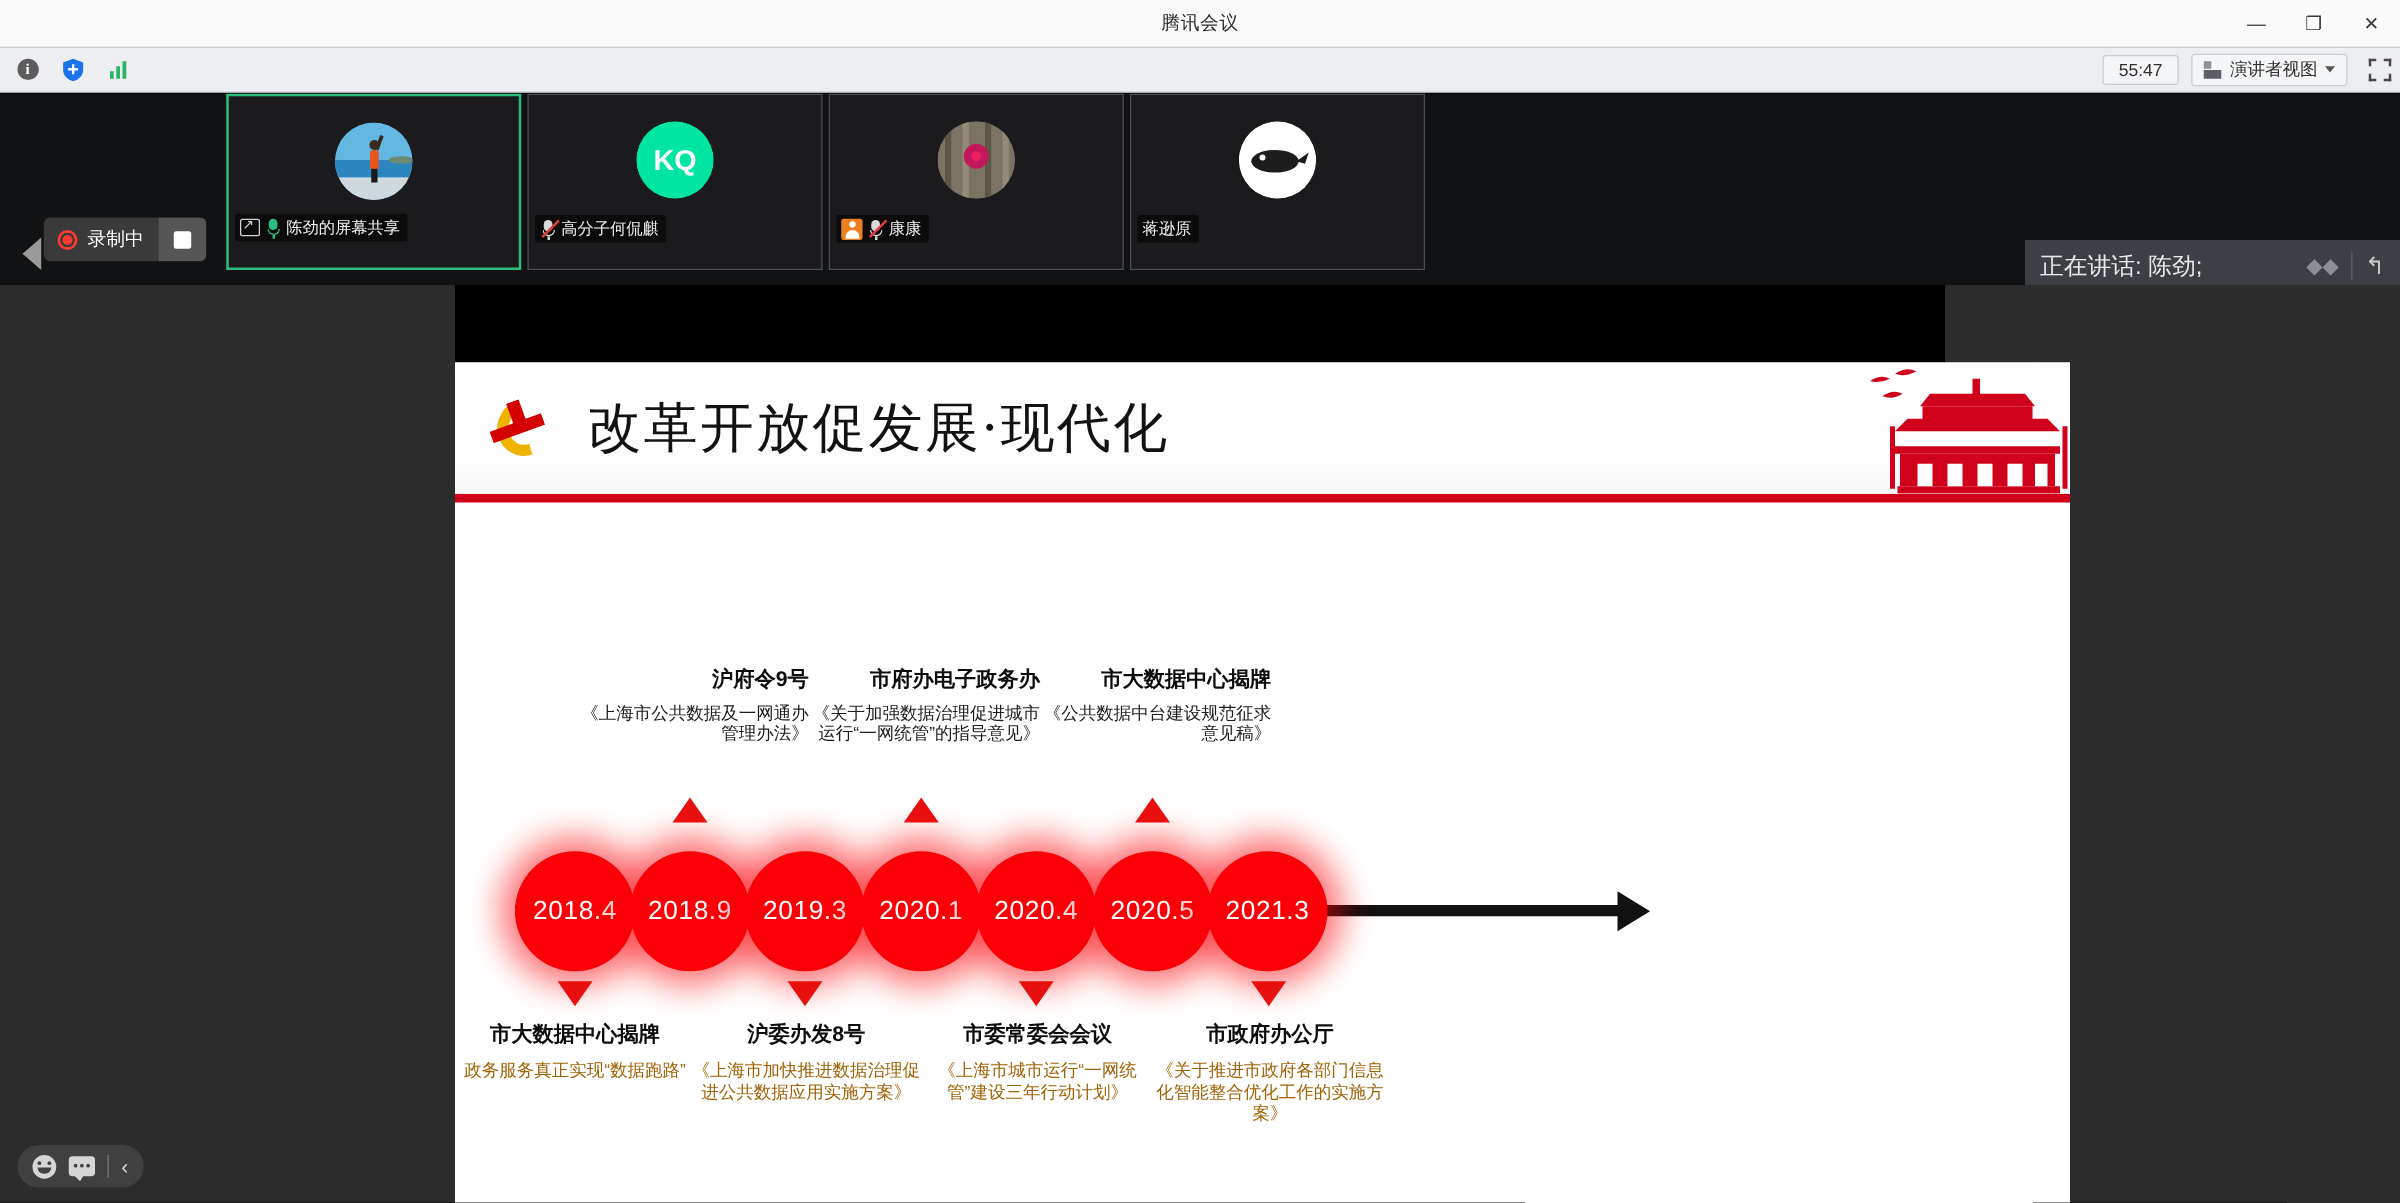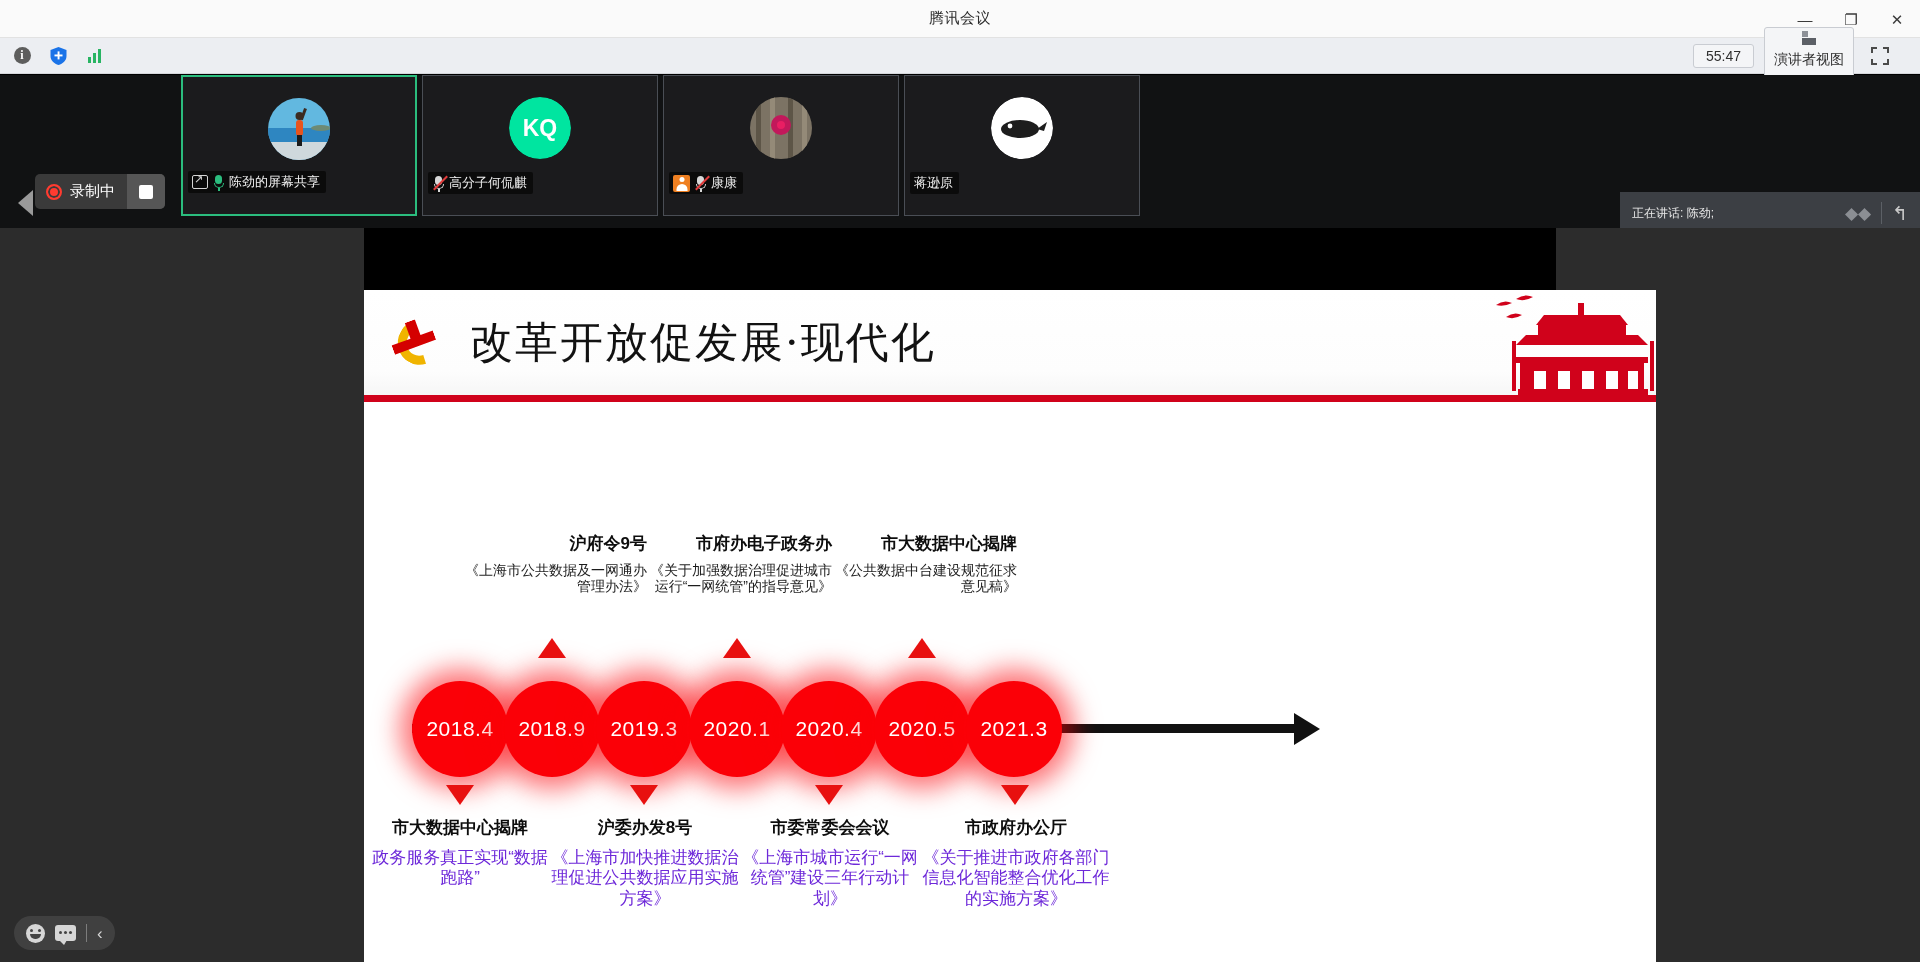--- a/index.html
+++ b/index.html
@@ -45,30 +45,30 @@
     display: flex; align-items: center; justify-content: center;
     font-family: "Liberation Serif", serif;
   }
   .bars { display: flex; align-items: flex-end; gap: 2px; height: 15px; }
   .bars i { width: 3px; background: #28b463; display: block; }
   .bars i:nth-child(1) { height: 6px; }
   .bars i:nth-child(2) { height: 10px; }
   .bars i:nth-child(3) { height: 14px; }
 
   .tb-right {
-    margin-left: auto; display: flex; align-items: center; gap: 10px; padding-right: 24px;
+    margin-left: auto; display: flex; align-items: center; gap: 10px; padding-right: 0;
   }
   .timer {
     border: 1px solid #c9ccd2; background: #f4f5f7; border-radius: 3px;
     padding: 3px 12px; font-size: 14px; color: #2f2f2f; min-width: 60px; text-align: center;
   }
   .view-select {
     border: 1px solid #c9ccd2; background: #f4f5f7; border-radius: 3px;
     padding: 3px 9px; font-size: 14px; color: #2f2f2f;
-    display: flex; align-items: center; gap: 6px; flex-direction: column;
+    display: flex; align-items: center; gap: 6px;
   }
   .view-glyph { position: relative; width: 15px; height: 14px; display: inline-block; }
   .view-glyph::before {
     content: ""; position: absolute; left: 0; top: 0; width: 6px; height: 6px; background: #8d9198;
   }
   .view-glyph::after {
     content: ""; position: absolute; left: 0; top: 7px; width: 14px; height: 7px; background: #5b5f66;
   }
   .caret { border-left: 4px solid transparent; border-right: 4px solid transparent;
            border-top: 5px solid #555; display: inline-block; }
@@ -159,21 +159,21 @@
   .ic-mic.on .base { border-color: #2bbd7e; }
   .ic-mic.muted .slash {
     position: absolute; left: -1px; top: 7px; width: 19px; height: 2px;
     background: #e03b3b; transform: rotate(-45deg); transform-origin: center;
   }
 
   .speak-bar {
     position: absolute; right: 0; top: 117px; width: 300px; height: 42px;
     background: #3c3f44; display: flex; align-items: center; padding: 0 12px; gap: 10px;
   }
-  .speak-text { color: #e9e9e9; font-size: 12px; white-space: nowrap; }
+  .speak-text { color: #e9e9e9; font-size: 19px; white-space: nowrap; }
   .waves { margin-left: auto; display: flex; gap: 2px; color: #8b8e93; font-size: 17px; }
   .speak-sep { width: 1px; height: 22px; background: #5c6066; }
   .reply-ic { color: #c9c9c9; font-size: 19px; }
 
   .strip-collapse {
     position: absolute; right: 14px; top: 204px; color: #c0c0c0; font-size: 16px;
   }
   .strip-scroll {
     position: absolute; right: 2px; top: 180px; width: 6px; height: 55px;
     background: #6c6f74; border-radius: 3px;
@@ -254,21 +254,21 @@
     border-left: 14px solid transparent; border-right: 14px solid transparent;
     border-top: 20px solid #e8100f;
   }
 
   .cap-top { position: absolute; text-align: right; width: 190px; }
   .cap-top .cap-title { font-size: 17px; font-weight: bold; color: #0d0d0d; margin-bottom: 7px; }
   .cap-top .cap-body { font-size: 14px; color: #1c1c1c; line-height: 1.17; }
 
   .cap-bot { position: absolute; text-align: center; width: 190px; }
   .cap-bot .cap-title { font-size: 17px; font-weight: bold; color: #0d0d0d; margin-bottom: 9px; }
-  .cap-bot .cap-body { font-size: 17px; color: #6d28d9; line-height: 1.2; }
+  .cap-bot .cap-body { font-size: 14px; color: #a16207; line-height: 1.2; }
 
   
   .mini-dock {
     position: absolute; left: 14px; bottom: 12px; height: 34px;
     background: rgba(66,66,66,.92); border-radius: 17px;
     display: flex; align-items: center; gap: 10px; padding: 0 12px;
   }
   .dock-ic { color: #d6d6d6; font-size: 17px; line-height: 1; }
   .smiley {
     width: 19px; height: 19px; border-radius: 50%; background: #d6d6d6; position: relative;

